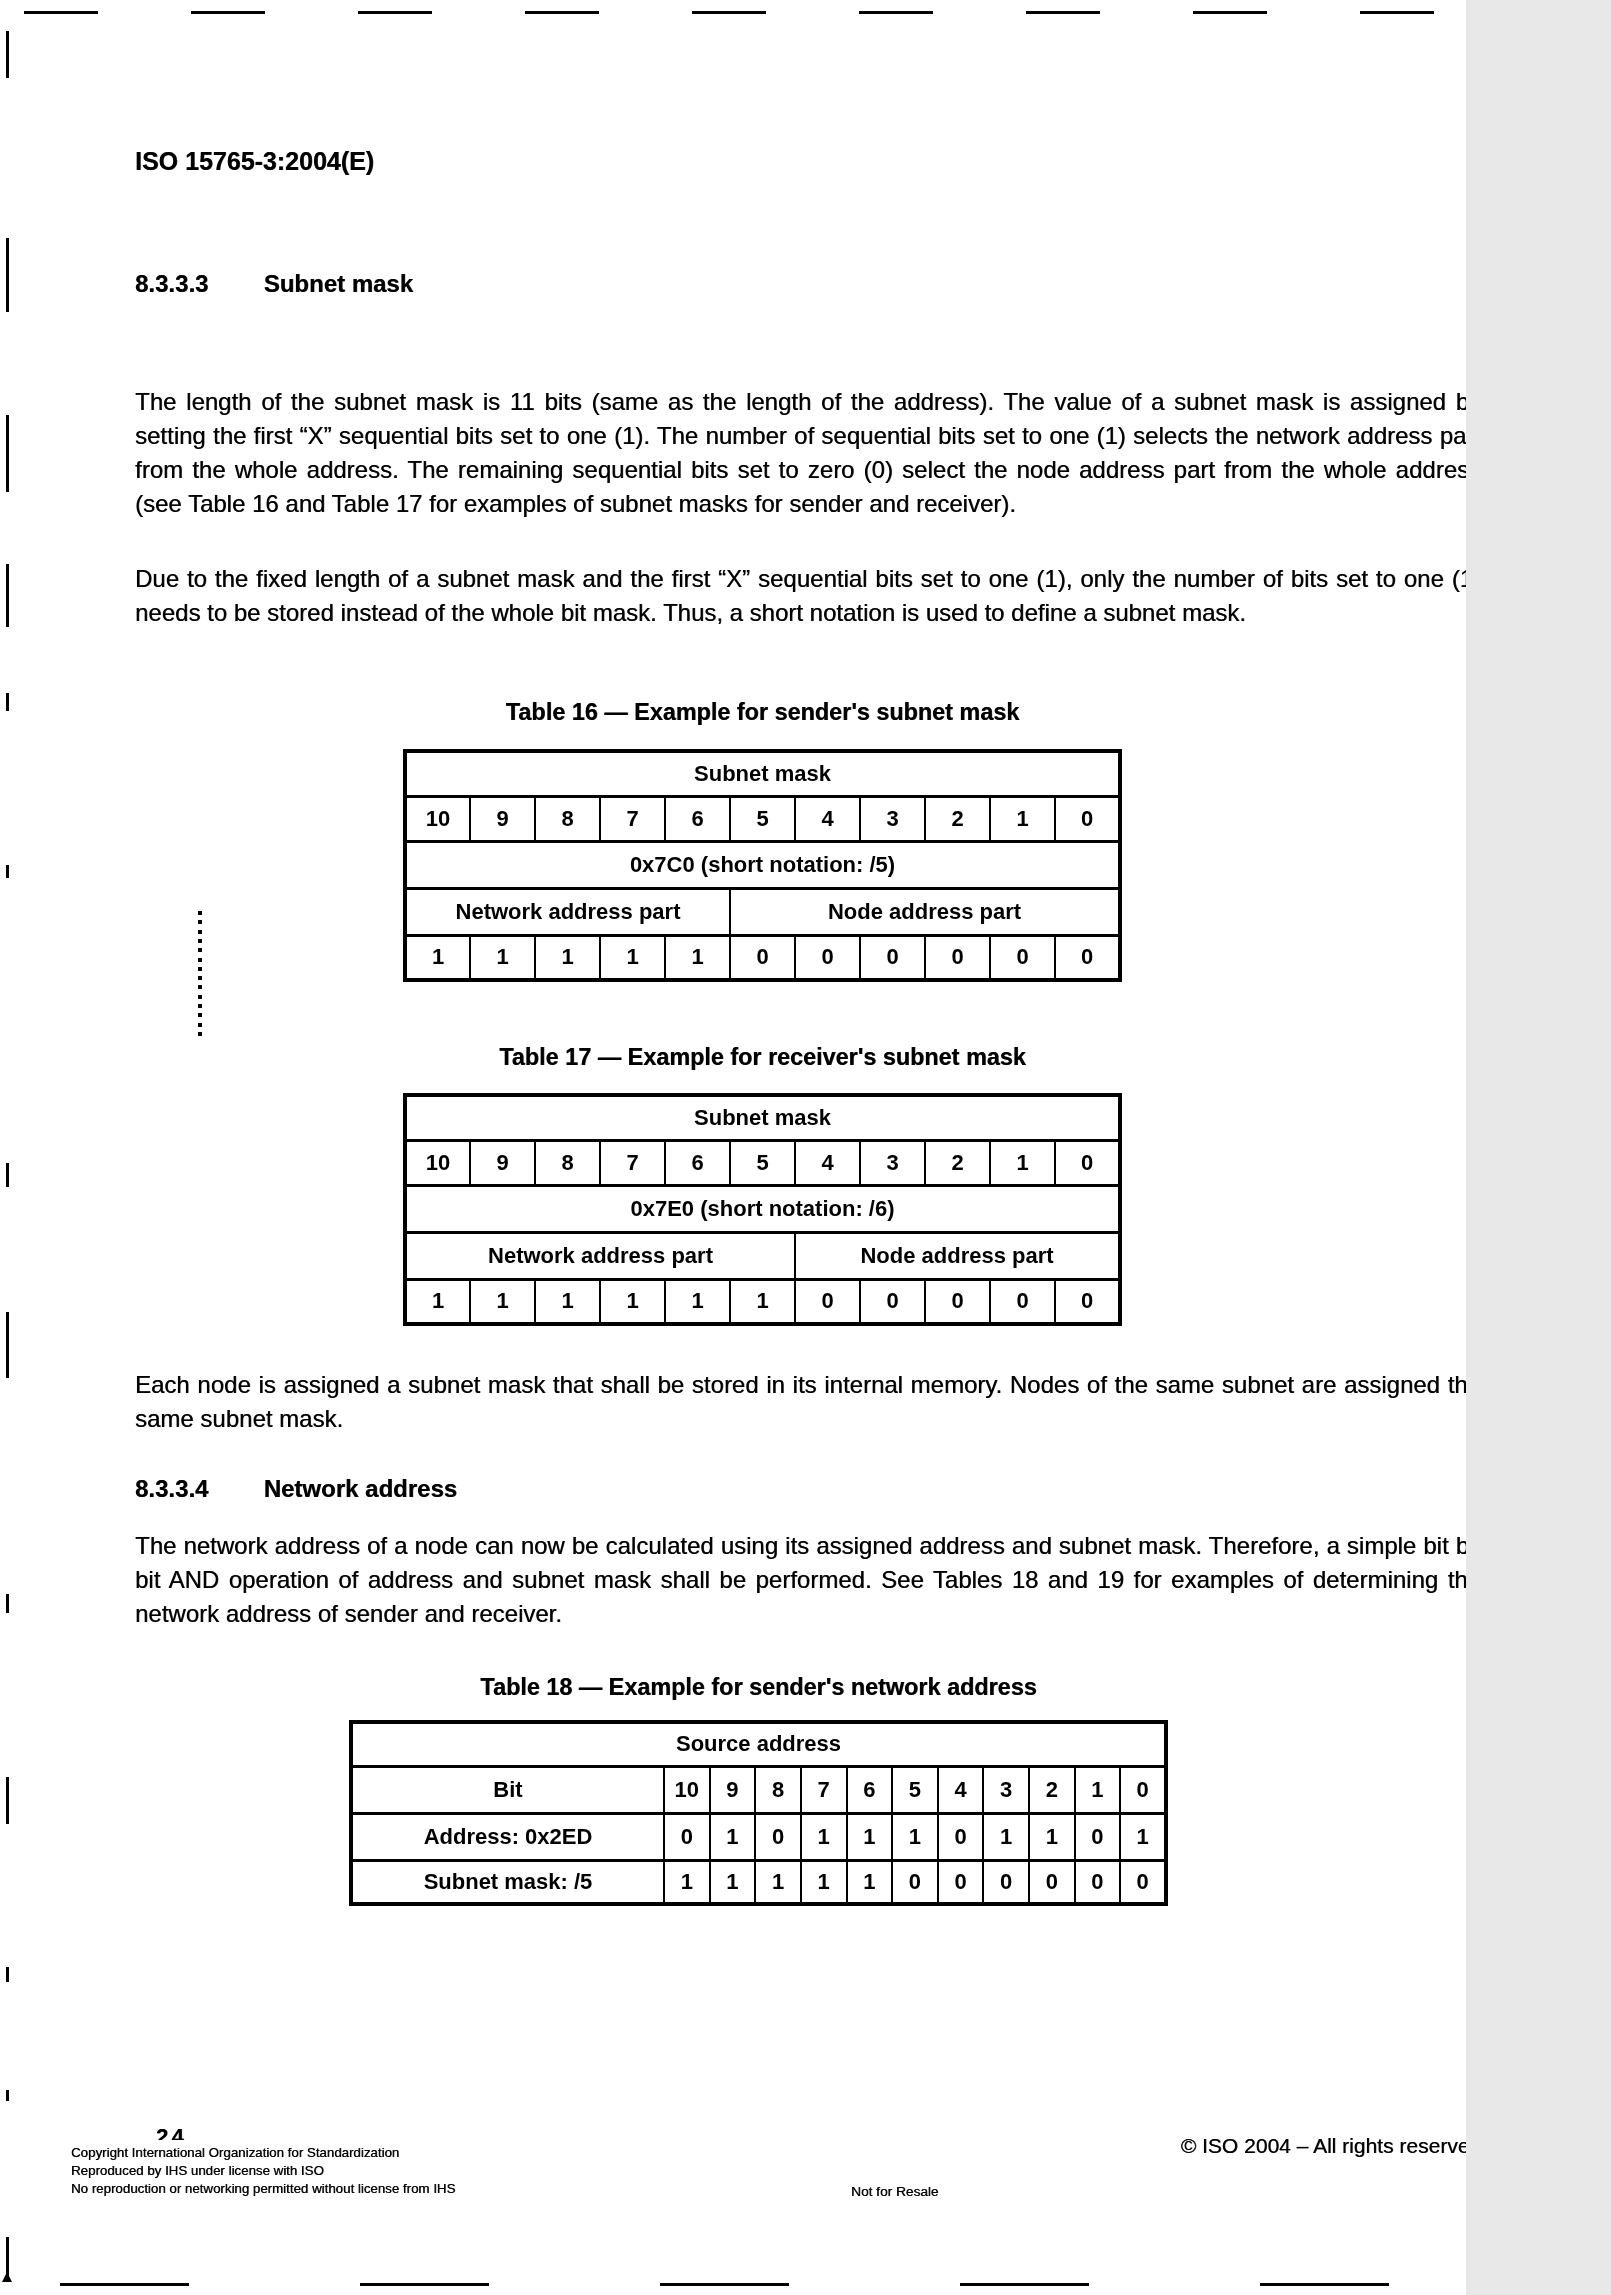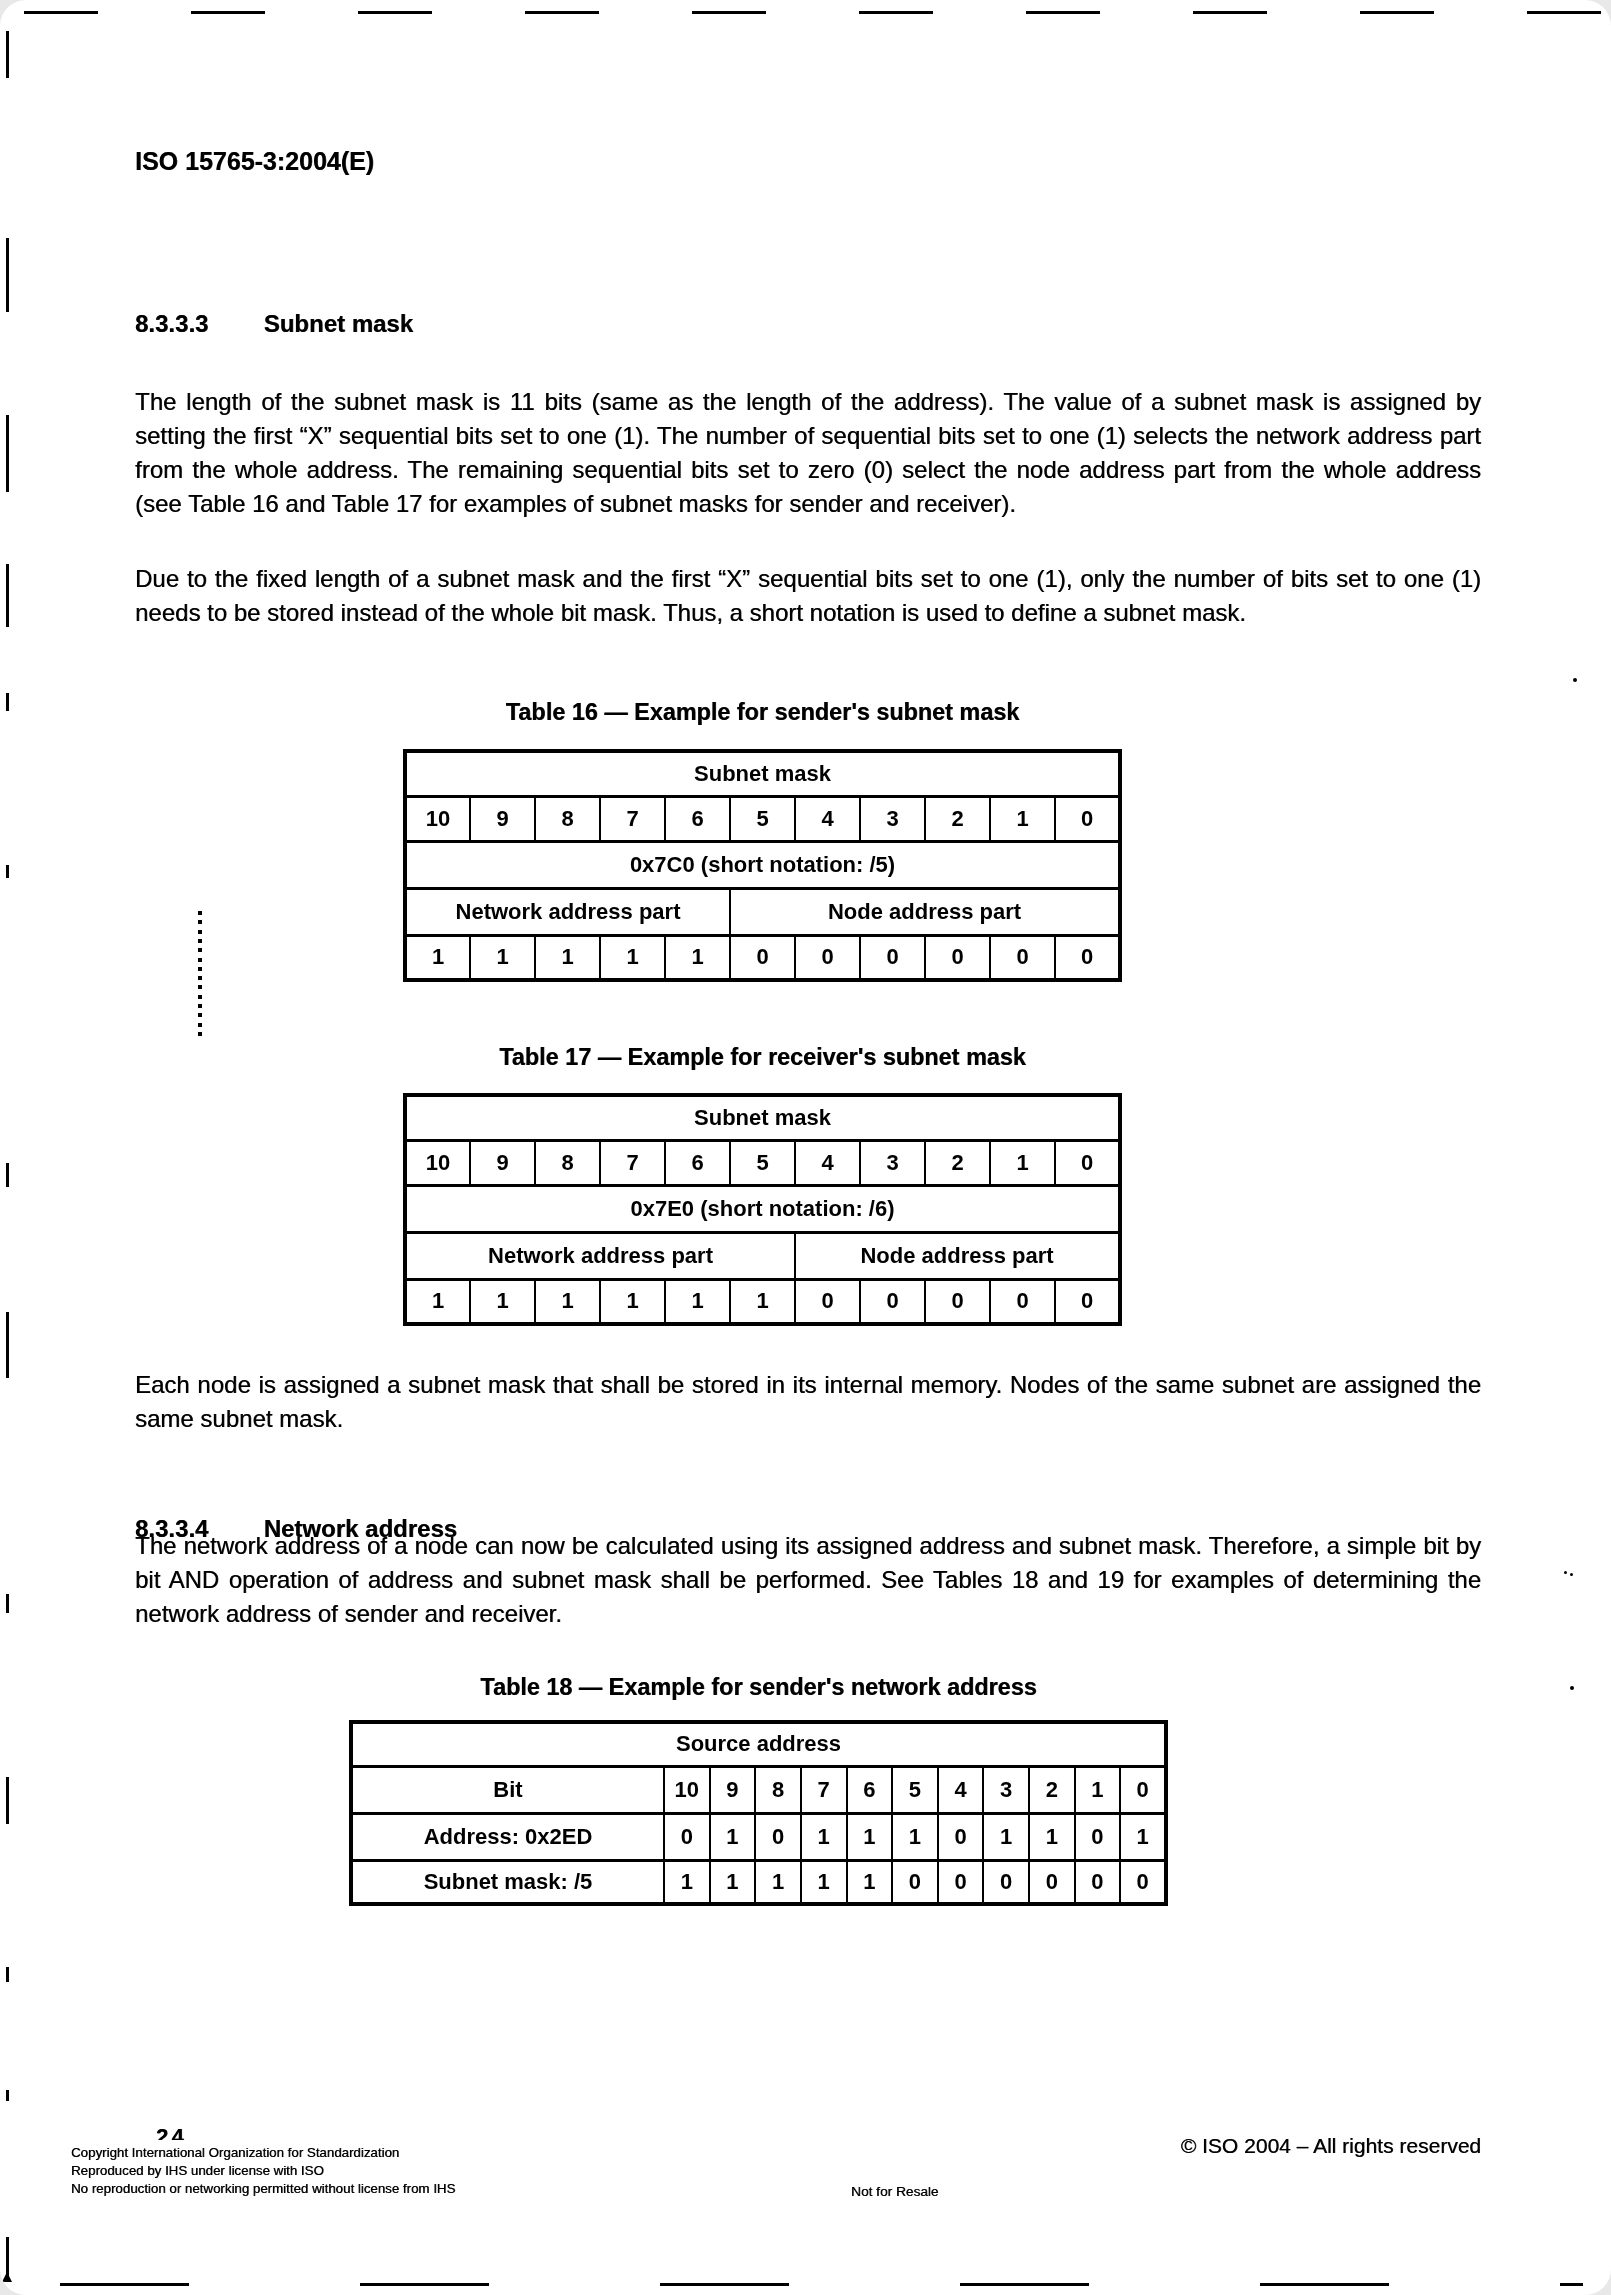--- a/index.html
+++ b/index.html
@@ -1,39 +1,38 @@
 <!DOCTYPE html>
 <html style="font-size:13px"><head>
 <meta charset="utf-8">
 <style>
   html,body { margin:0; padding:0; background:#e8e8e8; }
   .page {
-    position:relative; width:1611px; height:2295px;
+    position:relative; width:1466px; height:2295px;
     background:#ffffff; color:#000;
     font-family:"Liberation Sans", sans-serif;
     overflow:hidden;
-    border-radius:26px;
   }
   .scan { text-shadow:0.5px 0.2px 0 rgba(0,0,0,0.72); }
 
   
   .dash-top { position:absolute; top:11.3px; left:24px; width:1578px; height:3.2px;
     background:repeating-linear-gradient(90deg,#000 0 74px,transparent 74px 167px); }
   .dash-bottom { position:absolute; top:2283px; left:60px; width:1523px; height:3.2px;
     background:repeating-linear-gradient(90deg,#000 0 129px,transparent 129px 300px); }
   .lmark { position:absolute; left:6.4px; width:2.4px; background:#000; }
   .ltri { position:absolute; left:2.4px; top:2272px; width:0; height:0;
     border-left:5.6px solid transparent; border-right:5.6px solid transparent; border-bottom:10.5px solid #000; }
   .dotcol { position:absolute; width:4px;
     background:repeating-linear-gradient(180deg,#000 0 4px,transparent 4px 9.3px); }
   .speck { position:absolute; background:#000; border-radius:50%; }
 
   
   .doc-header { position:absolute; left:135px; top:147px; font-size:25px; font-weight:bold; }
-  .heading { position:absolute; left:135px; font-size:24px; font-weight:bold;margin-top:40px; }
+  .heading { position:absolute; left:135px; font-size:24px; font-weight:bold; }
   .heading .h-num { display:inline-block; min-width:122px; }
   .para { position:absolute; left:135px; width:1346px; margin:0;
     font-size:24px; line-height:34px; text-align:justify; }
   .tcaption { position:absolute; text-align:center; font-weight:bold; font-size:23.4px; }
 
   
   table.bits { position:absolute; border-collapse:collapse; table-layout:fixed;
     border:4px solid #000; background:#fff; }
   table.bits td { border:2.4px solid #000; border-top-width:3.2px; border-bottom-width:3.2px;
     text-align:center; vertical-align:middle; font-weight:bold; font-size:22px; padding:0; }

